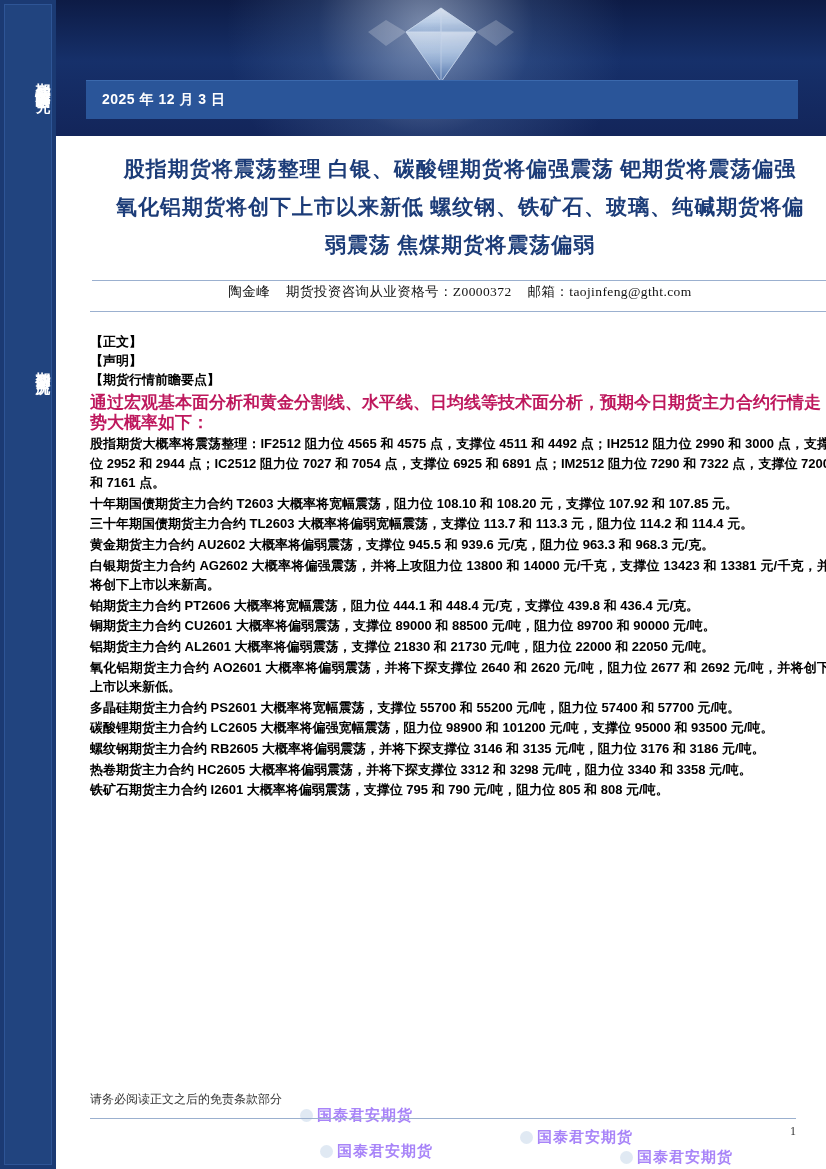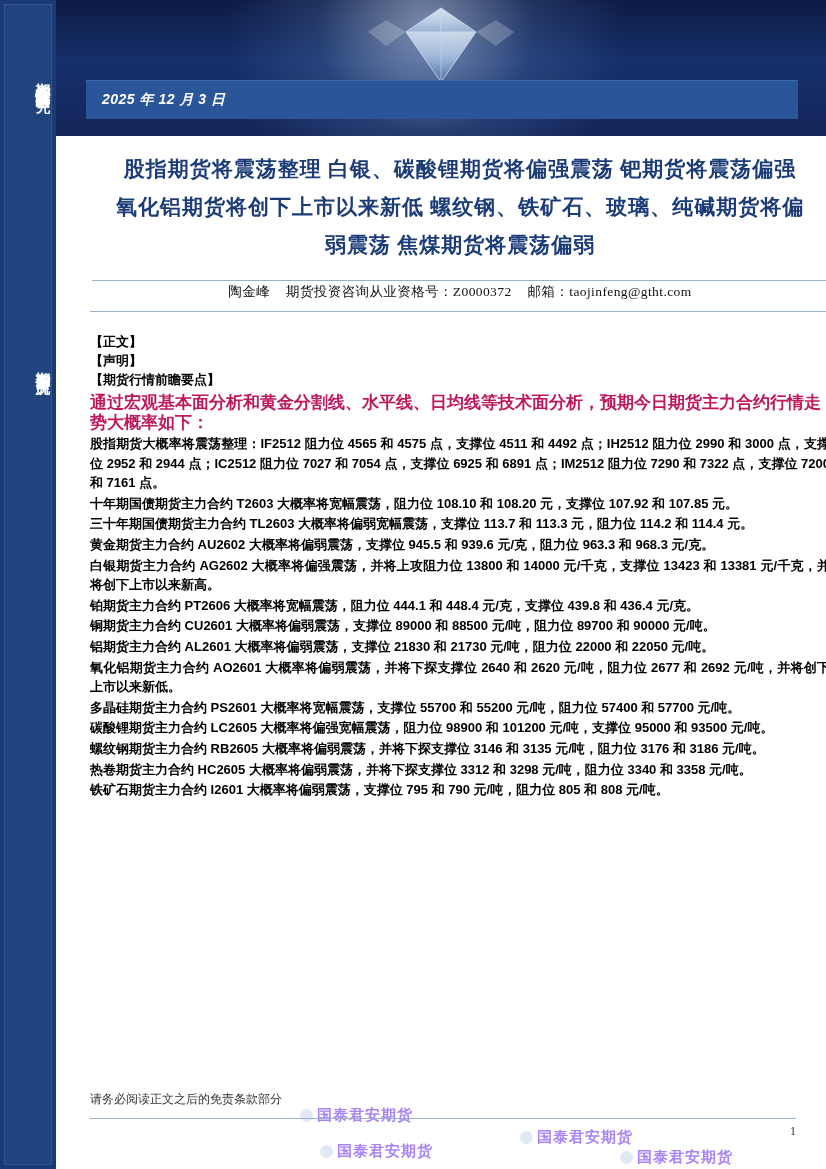--- a/index.html
+++ b/index.html
@@ -90,21 +90,20 @@
   }
   .header-date {
     position: absolute;
     left: 16px;
     top: 10px;
     color: #ffffff;
     font-family: "Liberation Sans", sans-serif;
     font-size: 14px;
     font-weight: bold;
     letter-spacing: 0.5px;
-    font-style: italic;
   }
 
   
   .content {
     position: absolute;
     left: 56px;
     top: 136px;
     width: 808px;
     height: 1033px;
     background: #ffffff;

